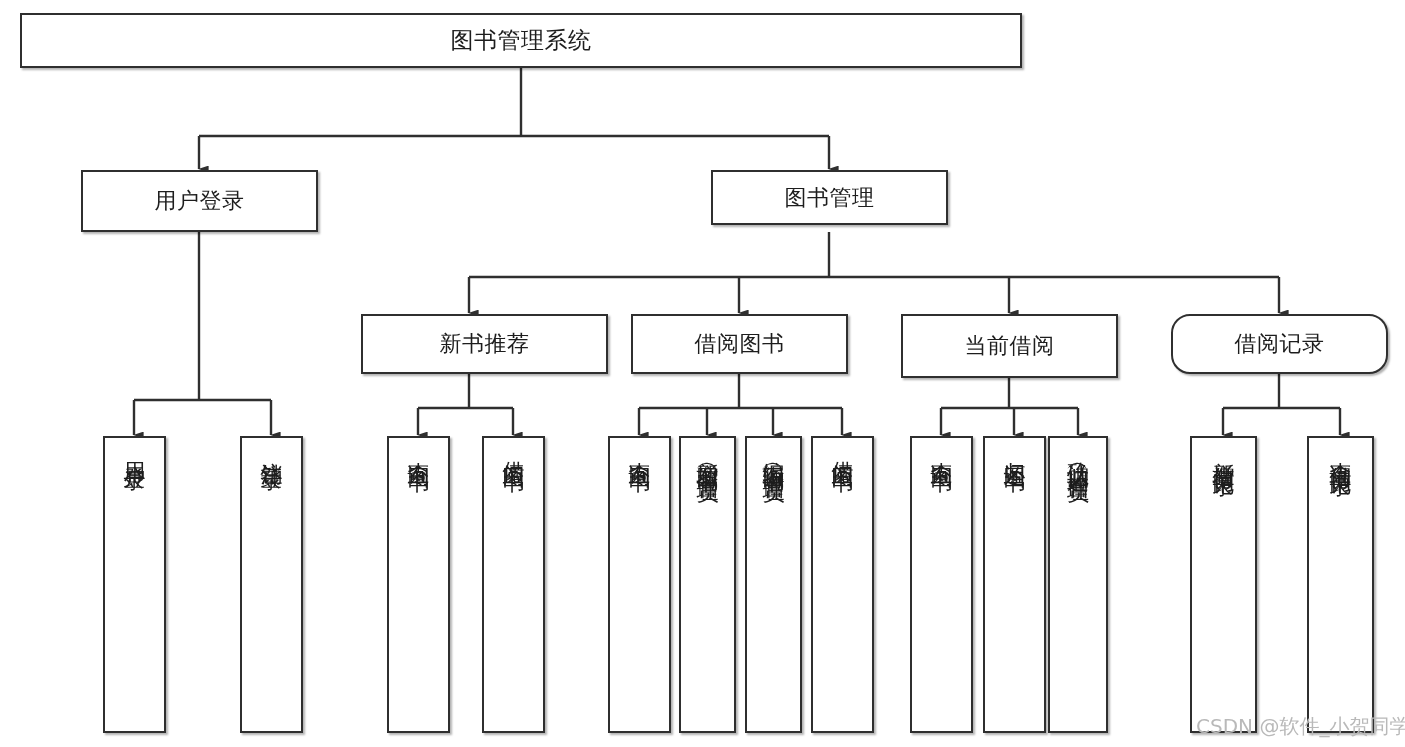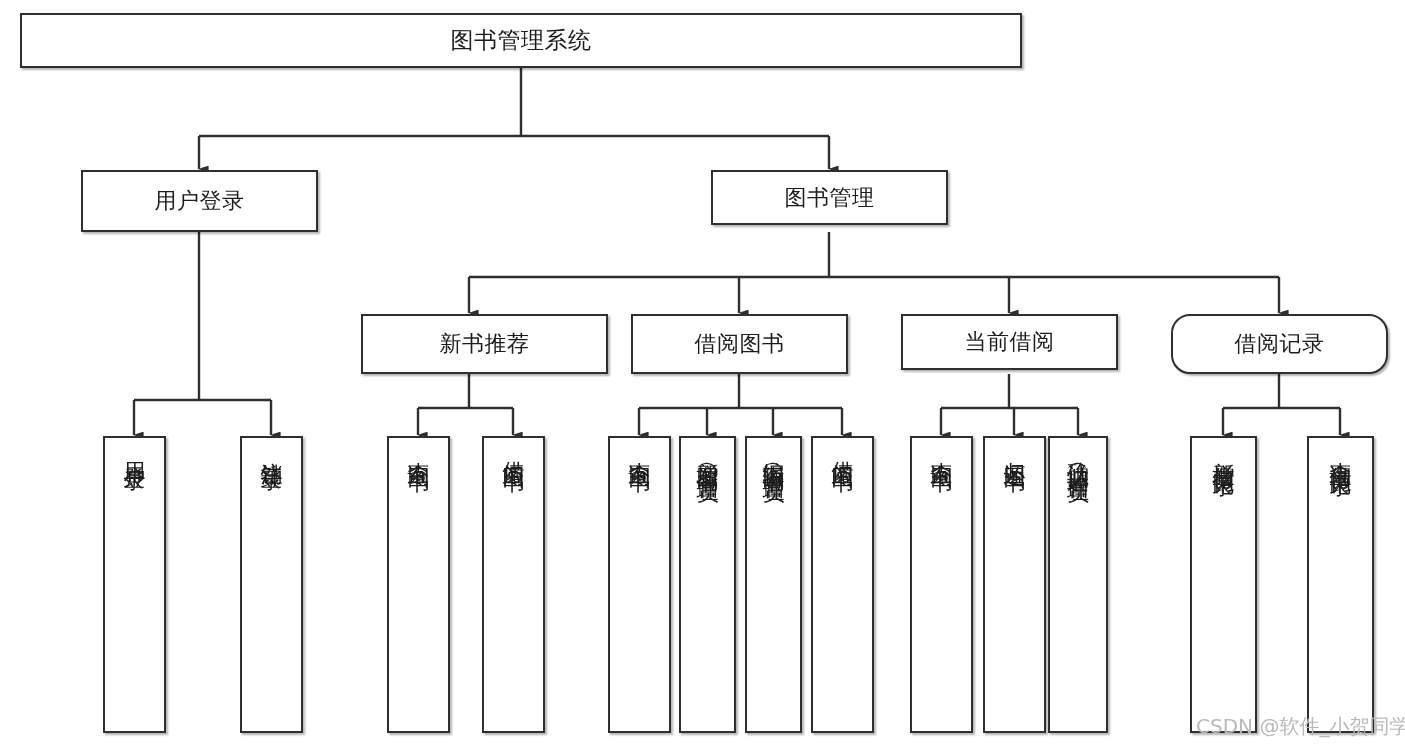--- a/index.html
+++ b/index.html
@@ -124,21 +124,21 @@
       </div>
       <div class="node" style="left: 711px; top: 170px; width: 237px; height: 55px;">
         <div class="node-label">图书管理</div>
       </div>
       <div class="node" style="left: 361px; top: 314px; width: 247px; height: 60px;">
         <div class="node-label">新书推荐</div>
       </div>
       <div class="node" style="left: 631px; top: 314px; width: 217px; height: 60px;">
         <div class="node-label">借阅图书</div>
       </div>
-      <div class="node" style="left: 901px; top: 314px; width: 217px; height: 56px;">
+      <div class="node" style="left: 901px; top: 314px; width: 217px; height: 64px;">
         <div class="node-label">当前借阅</div>
       </div>
       <div class="node" style="left: 1171px; top: 314px; width: 217px; height: 60px; border-radius: 19px;">
         <div class="node-label">借阅记录</div>
       </div>
       <div class="node vertical" style="left: 103px; top: 436px; width: 63px; height: 297px;">
         <div class="node-label">用户登录</div>
       </div>
       <div class="node vertical" style="left: 240px; top: 436px; width: 63px; height: 297px;">
         <div class="node-label">注销登录</div>

